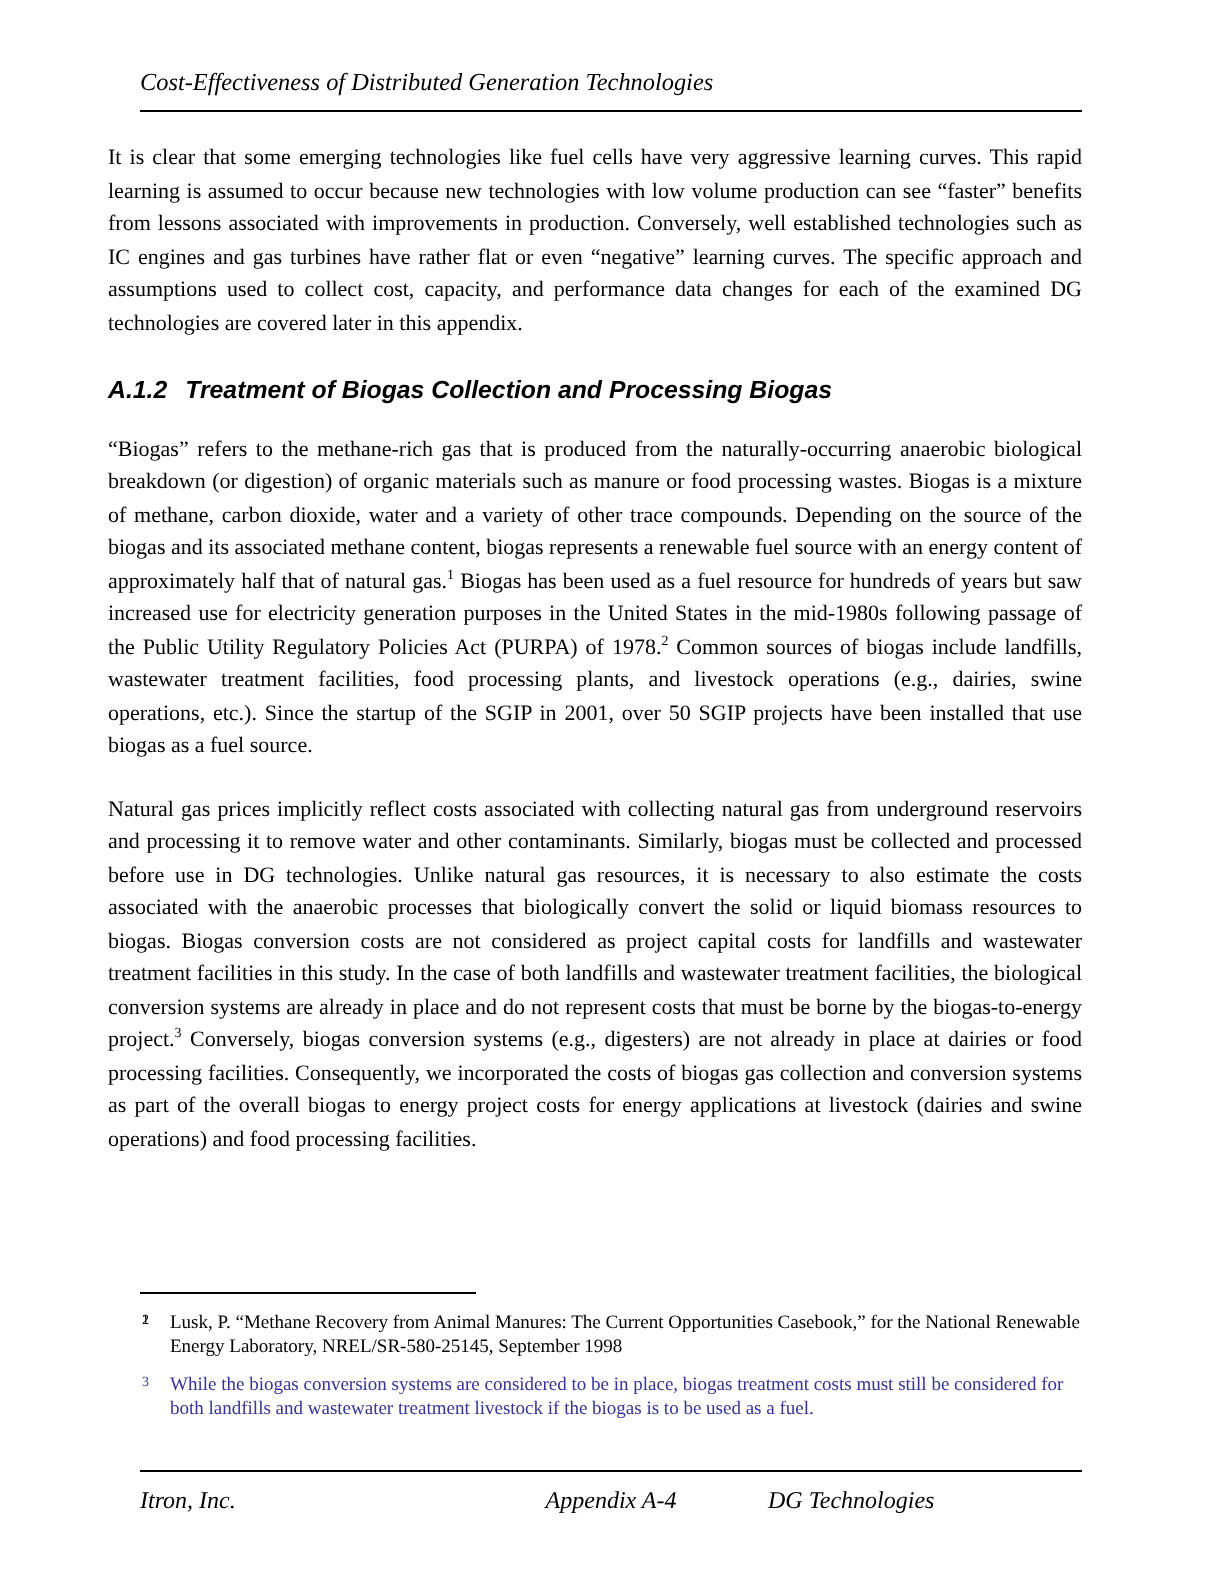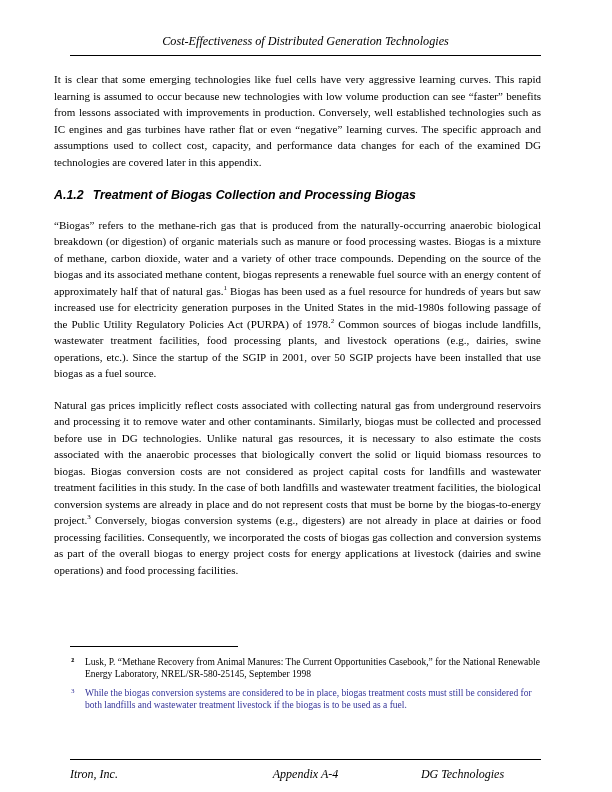--- a/index.html
+++ b/index.html
@@ -11,21 +11,20 @@
     color: #000000;
     font-family: "Liberation Serif", serif;
     overflow: hidden;
     margin: 0 auto;
   }
   .header {
     position: absolute;
     top: 34px;
     left: 70px;
     right: 71px;
-    text-align: center;
     font-style: italic;
     font-size: 12.2px;
     padding-bottom: 6px;
     border-bottom: 1.3px solid #000;
   }
   .content {
     position: absolute;
     top: 71px;
     left: 54px;
     right: 71px;
@@ -70,30 +69,30 @@
   .footnote .fn-num {
     position: absolute;
     left: 1px;
     top: -2px;
     font-size: 7px;
   }
   .footer {
     position: absolute;
     left: 70px;
     right: 71px;
-    bottom: 10px;
+    bottom: 34px;
     border-top: 1.3px solid #000;
     padding-top: 7px;
     display: flex;
     font-style: italic;
     font-size: 12px;
   }
   .footer .f-left   { flex: 1; text-align: left; }
   .footer .f-center { flex: 1; text-align: center; font-family: Liberation Serif, serif; }
-  .footer .f-right  { flex: 1; text-align: center; }
+  .footer .f-right  { flex: 1; text-align: left; }
 </style>
 </head>
 <body>
 
 <div class="page">
 
   <div class="header">
     <span>Cost-Effectiveness of Distributed Generation Technologies</span>
   </div>
 

